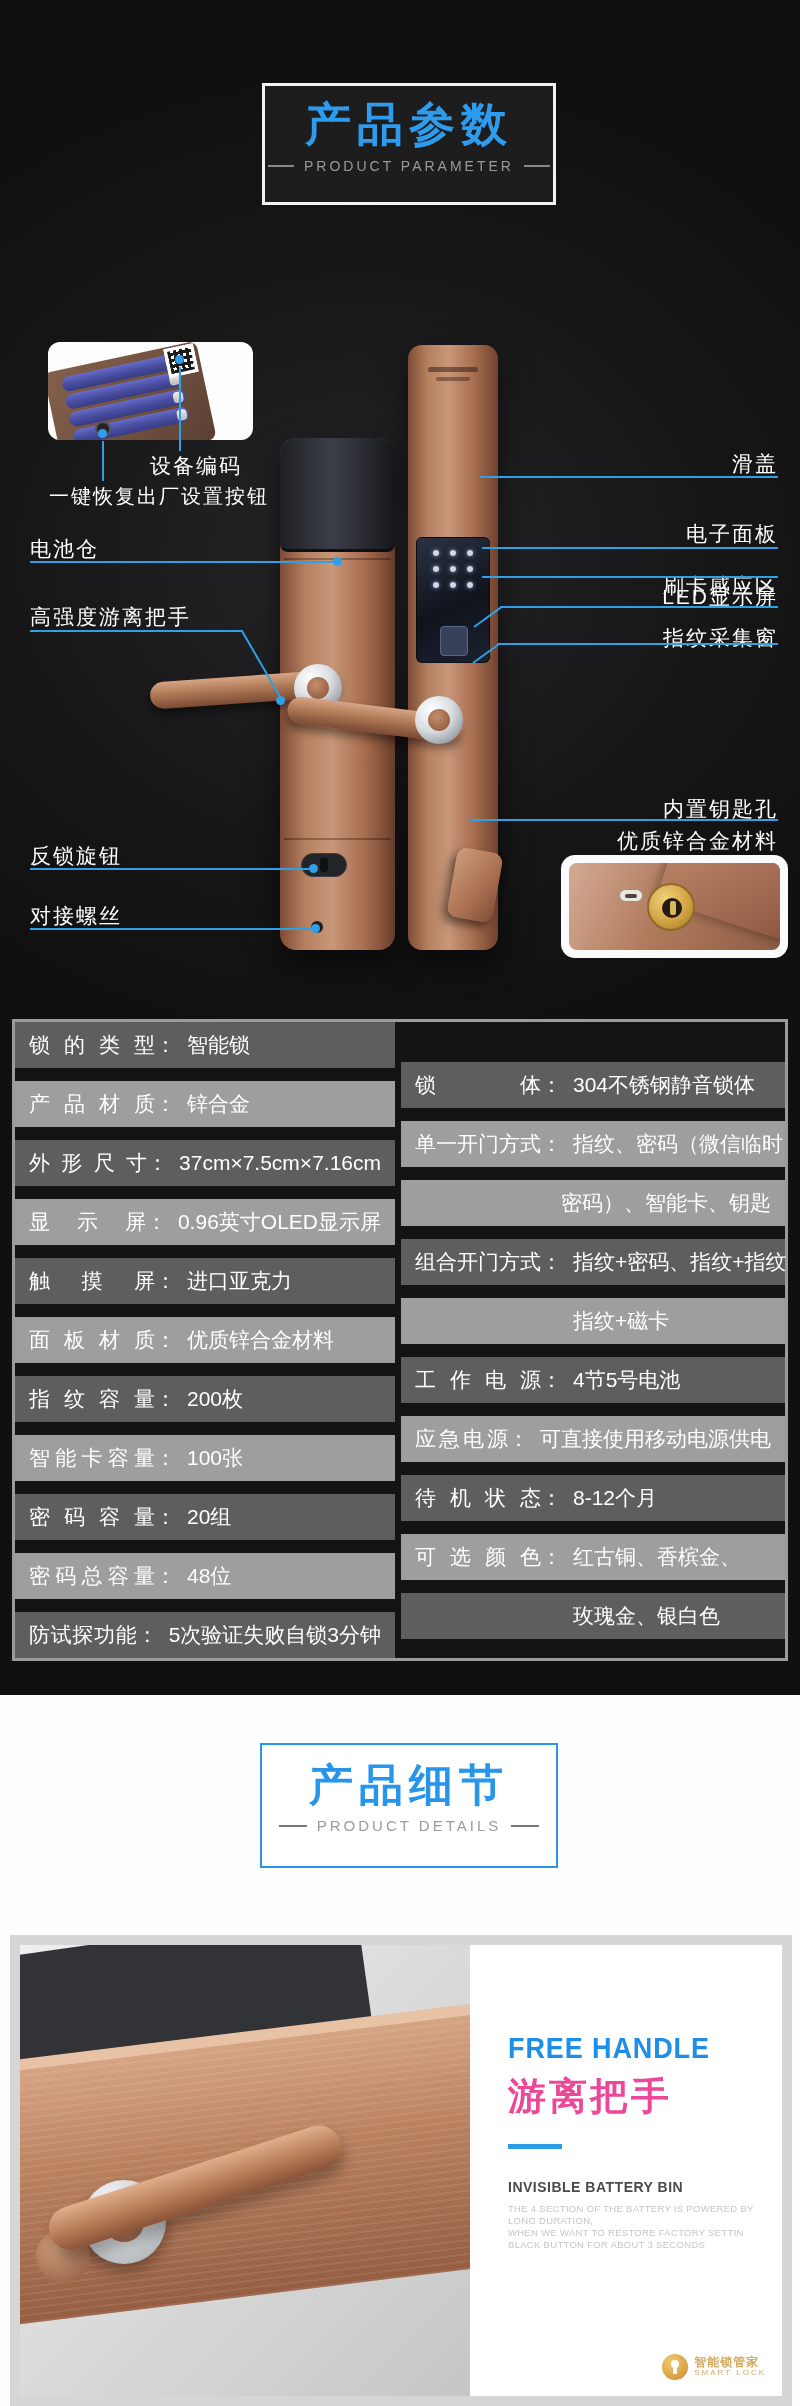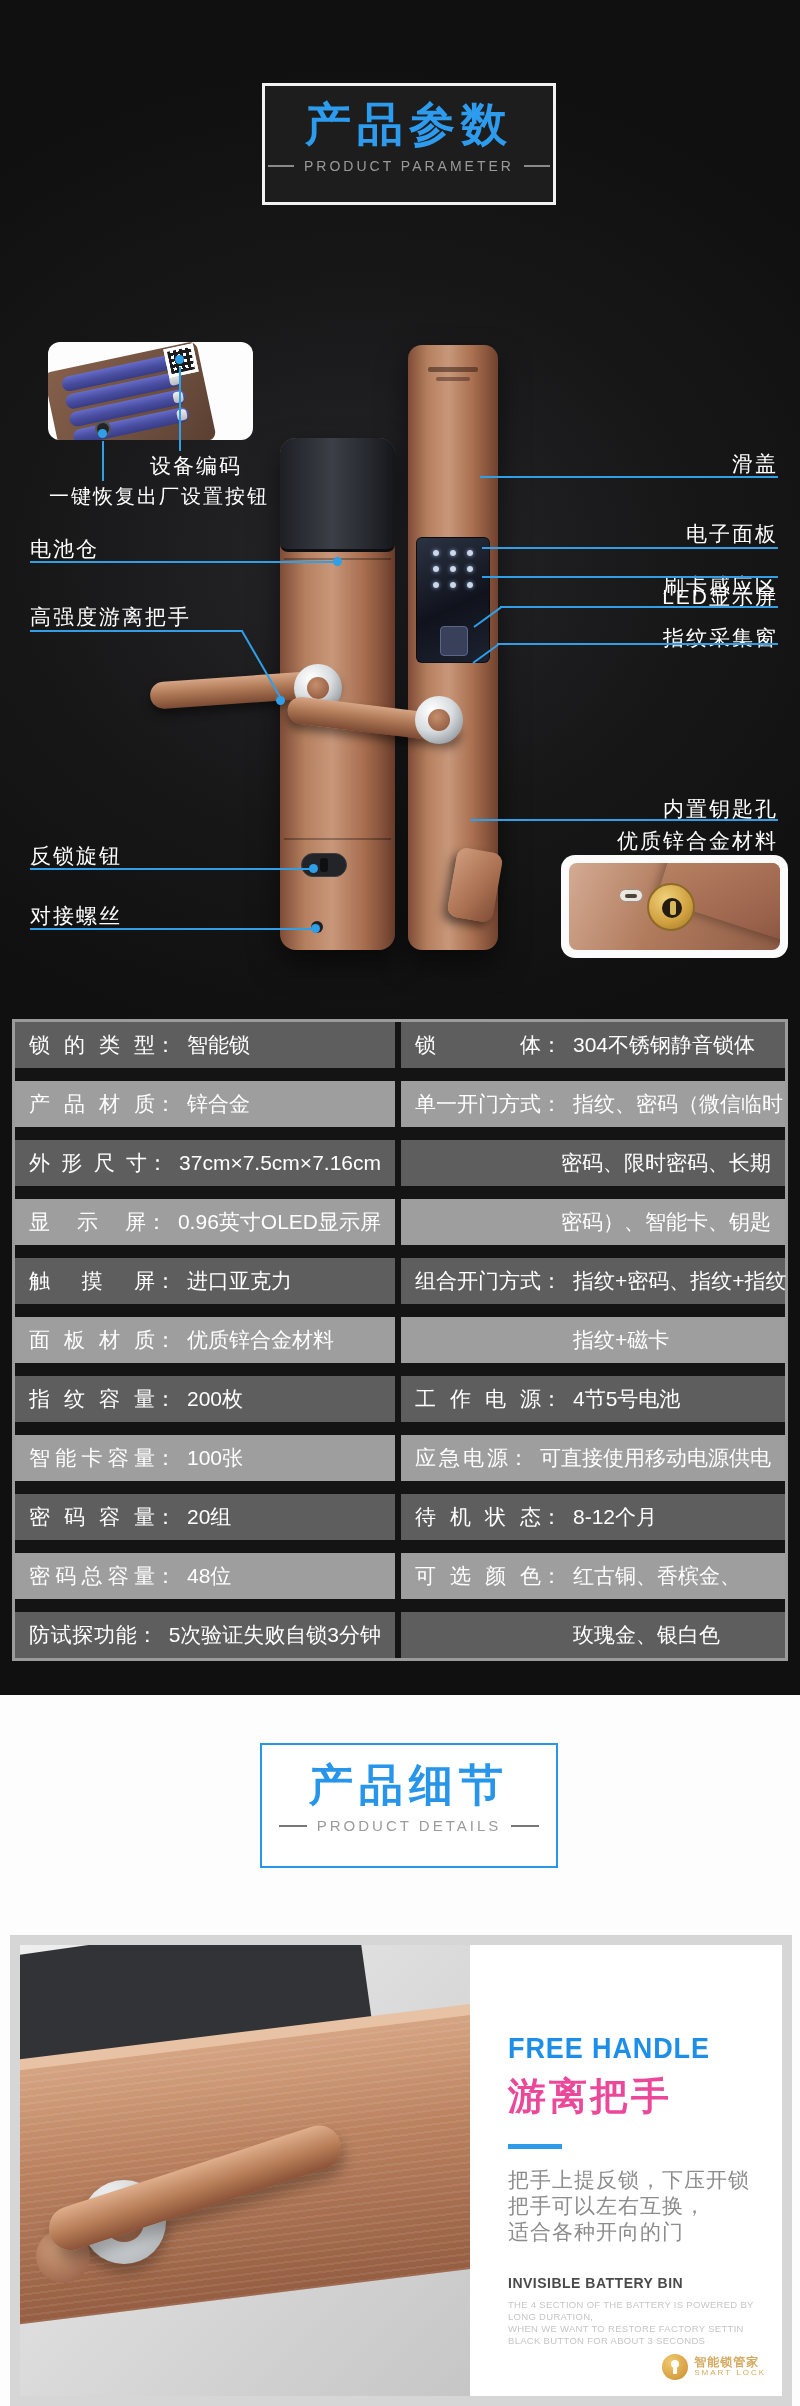--- a/index.html
+++ b/index.html
@@ -89,21 +89,21 @@
   .co-line{position:absolute;height:2px;background:#2f9fe8;}
   .co-vline{position:absolute;width:2px;background:#2f9fe8;}
   .co-diag{position:absolute;height:2px;background:#2f9fe8;transform-origin:left center;}
   .co-dot{position:absolute;width:9px;height:9px;border-radius:50%;background:#2f9fe8;}
 
   
   .spec-table{position:absolute;left:12px;top:1019px;width:776px;display:flex;gap:6px;
     border:3px solid #9b9b9b;background:#141414;}
   .spec-col{display:flex;flex-direction:column;gap:13px;}
   .spec-col.left{width:380px;}
-  .spec-col.rightc{width:384px;}
+  .spec-col.rightc{width:384px;margin-top:40px;}
   .spec-row{height:46px;display:flex;align-items:center;padding:0 14px;color:#fff;font-size:21px;white-space:nowrap;}
   .spec-row.d{background:#5e5e5e;}
   .spec-row.l{background:#9e9e9e;}
   .spec-label{display:inline-block;width:126px;text-align:justify;text-align-last:justify;}
   .spec-colon{display:inline-block;width:20px;}
   .spec-spacer{display:inline-block;width:146px;}
   .spec-value{margin-left:12px;}
 
   
   .light-section{position:absolute;left:0;top:1695px;width:800px;height:711px;background:#fdfdfd;}
@@ -332,24 +332,20 @@
         <div class="spec-row d">
             <span class="spec-label">锁体</span>
             <span class="spec-colon">：</span>
             <span class="spec-value">304不锈钢静音锁体</span>
           </div>
         <div class="spec-row l">
             <span class="spec-label">单一开门方式</span>
             <span class="spec-colon">：</span>
             <span class="spec-value">指纹、密码（微信临时</span>
           </div>
-        <div class="spec-row d">
-            <span class="spec-spacer"></span>
-            <span class="spec-value">密码、限时密码、长期</span>
-          </div>
         <div class="spec-row l">
             <span class="spec-spacer"></span>
             <span class="spec-value">密码）、智能卡、钥匙</span>
           </div>
         <div class="spec-row d">
             <span class="spec-label">组合开门方式</span>
             <span class="spec-colon">：</span>
             <span class="spec-value">指纹+密码、指纹+指纹</span>
           </div>
         <div class="spec-row l">
@@ -402,25 +398,20 @@
         <div class="ph-plate"></div>
         <div class="ph-hub"></div>
         <div class="ph-hub-core"></div>
         <div class="ph-knob"></div>
         <div class="ph-handle"></div>
       </div>
       <div class="detail-text">
         <div class="free-handle">FREE HANDLE</div>
         <div class="cn-heading">游离把手</div>
         <div class="blue-bar"></div>
-        <div class="para">
-          <div>把手上提反锁，下压开锁</div>
-          <div>把手可以左右互换，</div>
-          <div>适合各种开向的门</div>
-        </div>
         <div class="subhead">INVISIBLE BATTERY BIN</div>
         <div class="fineprint">
           <div>THE 4 SECTION OF THE BATTERY IS POWERED BY LONG DURATION,</div>
           <div>WHEN WE WANT TO RESTORE FACTORY SETTIN</div>
           <div>BLACK BUTTON FOR ABOUT 3 SECONDS</div>
         </div>
         <div class="watermark">
           <div class="wm-icon">
             <span class="kh1"></span>
             <span class="kh2"></span>

